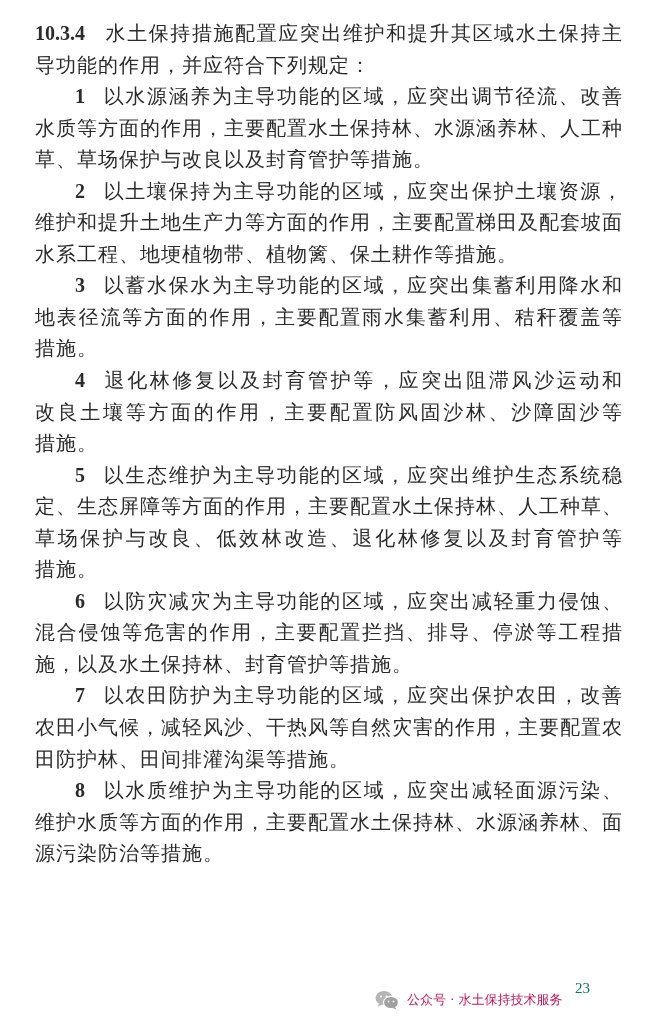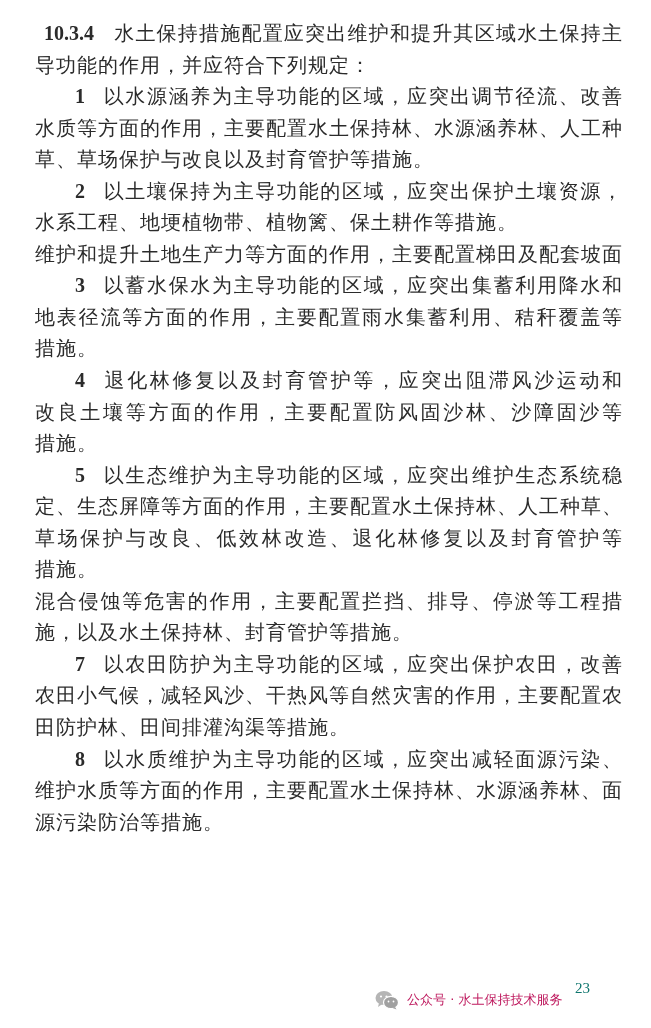--- a/index.html
+++ b/index.html
@@ -40,21 +40,20 @@
     font-weight: bold;
     font-family: "Liberation Serif", "DejaVu Serif", serif;
     margin-right: 18px;
     letter-spacing: 0;
   }
   .clause-num {
     font-weight: bold;
     font-family: "Liberation Serif", "DejaVu Serif", serif;
     margin-right: 20px;
     letter-spacing: 0;
-    margin-left: 9px;
   }
   .footer {
     position: absolute;
     left: 375px;
     top: 986px;
     height: 28px;
     display: flex;
     align-items: center;
     font-family: "DejaVu Sans", "Liberation Sans", sans-serif;
     font-size: 13px;
@@ -89,22 +88,22 @@
   </div>
 
   <div>
     <div class="line indent"><span class="num">1</span><span>以水源涵养为主导功能的区域，应突出调节径流、改善</span></div>
     <div class="line">水质等方面的作用，主要配置水土保持林、水源涵养林、人工种</div>
     <div class="line last">草、草场保护与改良以及封育管护等措施。</div>
   </div>
 
   <div>
     <div class="line indent"><span class="num">2</span><span>以土壤保持为主导功能的区域，应突出保护土壤资源，</span></div>
+    <div class="line">维护和提升土地生产力等方面的作用，主要配置梯田及配套坡面</div>
     <div class="line last">水系工程、地埂植物带、植物篱、保土耕作等措施。</div>
-    <div class="line">维护和提升土地生产力等方面的作用，主要配置梯田及配套坡面</div>
   </div>
 
   <div>
     <div class="line indent"><span class="num">3</span><span>以蓄水保水为主导功能的区域，应突出集蓄利用降水和</span></div>
     <div class="line">地表径流等方面的作用，主要配置雨水集蓄利用、秸秆覆盖等</div>
     <div class="line last">措施。</div>
   </div>
 
   <div>
     <div class="line indent"><span class="num">4</span><span>退化林修复以及封育管护等，应突出阻滞风沙运动和</span></div>
@@ -113,20 +112,21 @@
   </div>
 
   <div>
     <div class="line indent"><span class="num">5</span><span>以生态维护为主导功能的区域，应突出维护生态系统稳</span></div>
     <div class="line">定、生态屏障等方面的作用，主要配置水土保持林、人工种草、</div>
     <div class="line">草场保护与改良、低效林改造、退化林修复以及封育管护等</div>
     <div class="line last">措施。</div>
   </div>
 
   <div>
+    <div class="line indent"><span class="num">6</span><span>以防灾减灾为主导功能的区域，应突出减轻重力侵蚀、</span></div>
     <div class="line">混合侵蚀等危害的作用，主要配置拦挡、排导、停淤等工程措</div>
     <div class="line last">施，以及水土保持林、封育管护等措施。</div>
   </div>
 
   <div>
     <div class="line indent"><span class="num">7</span><span>以农田防护为主导功能的区域，应突出保护农田，改善</span></div>
     <div class="line">农田小气候，减轻风沙、干热风等自然灾害的作用，主要配置农</div>
     <div class="line last">田防护林、田间排灌沟渠等措施。</div>
   </div>
 

